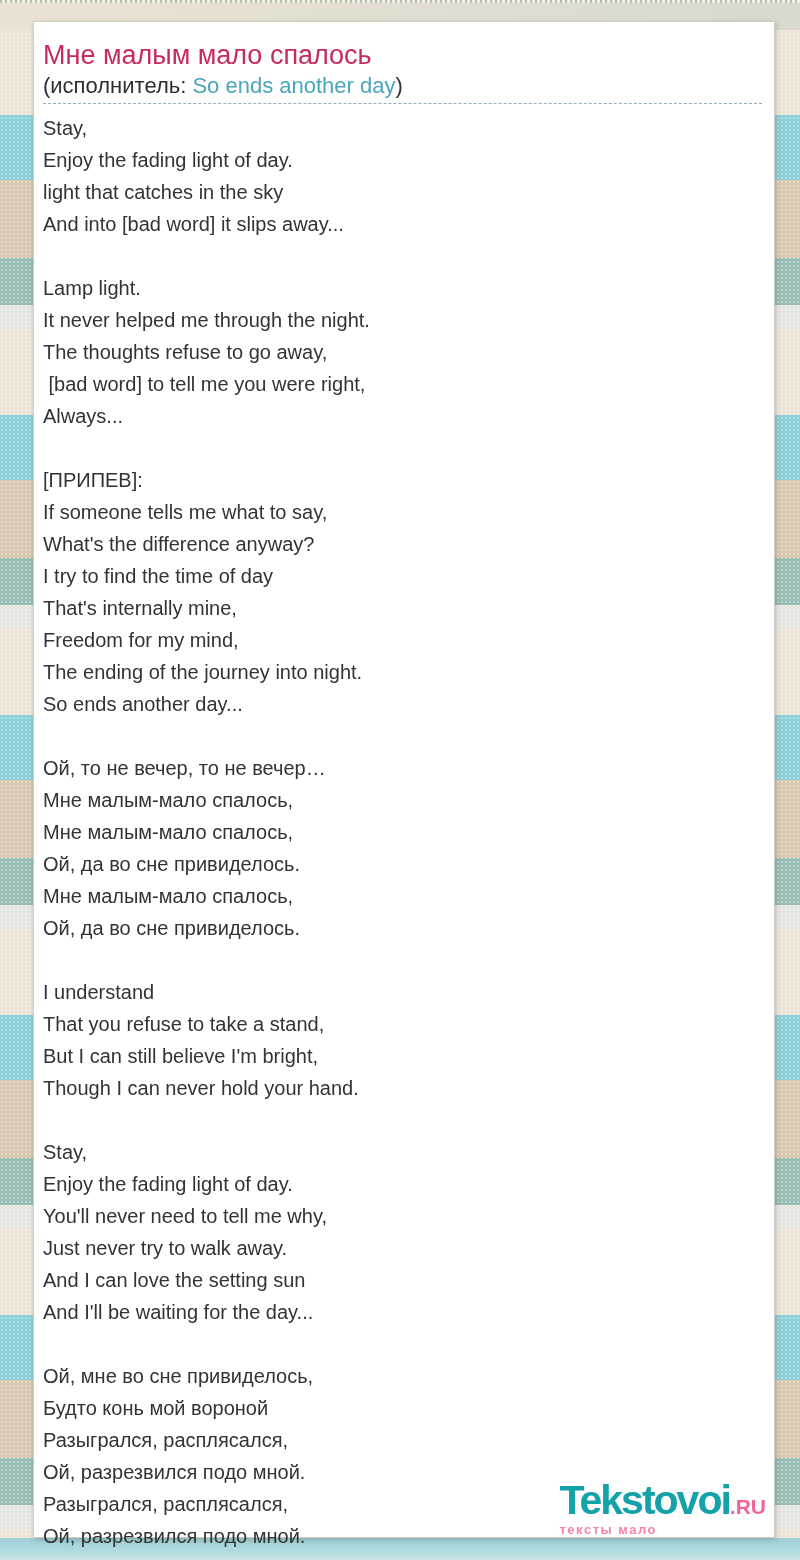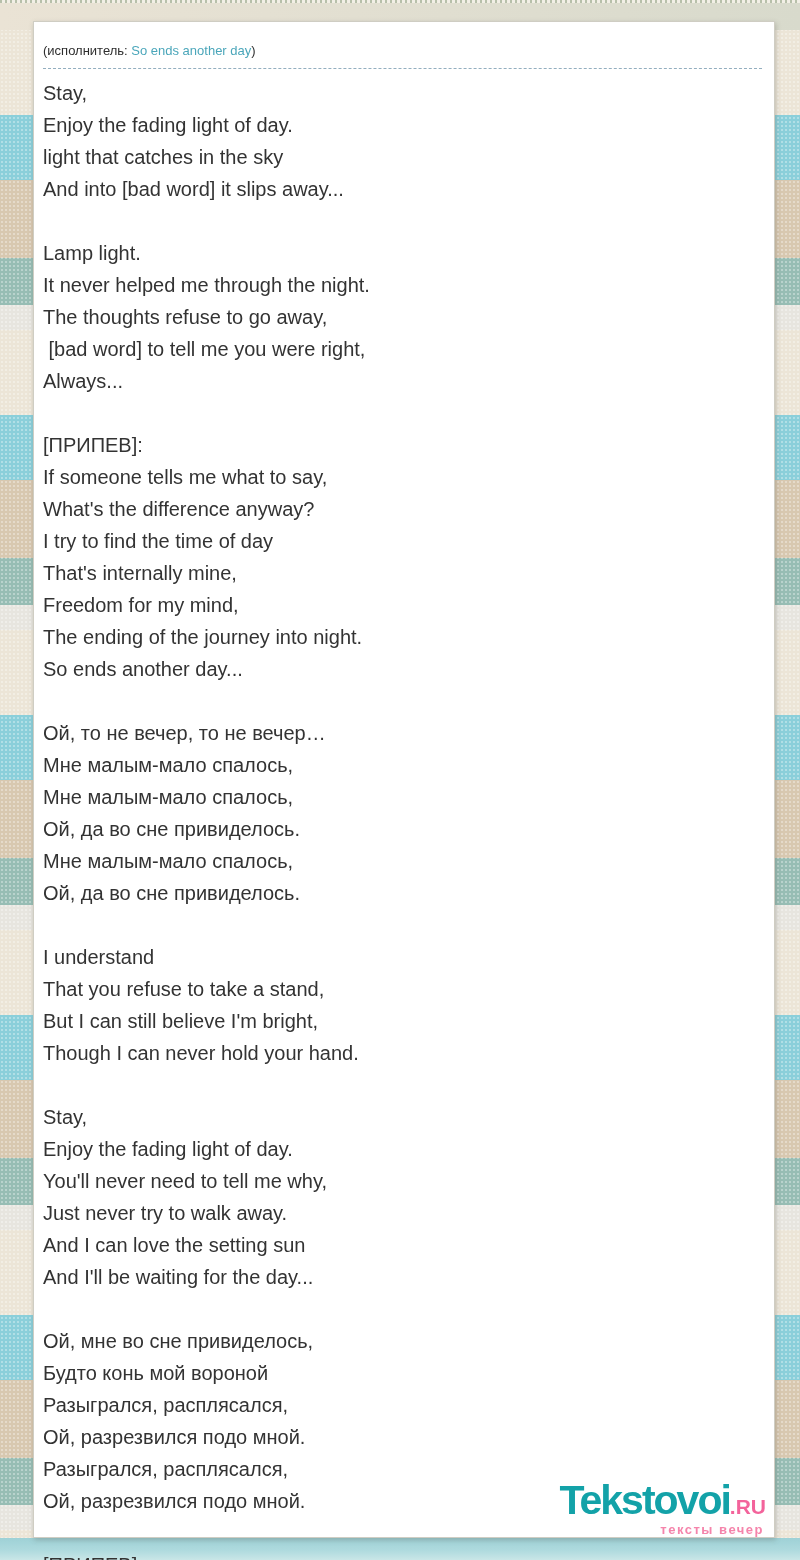--- a/index.html
+++ b/index.html
@@ -48,21 +48,21 @@
 
   .page-title {
     margin: 0 0 4px 0;
     font-size: 27px;
     font-weight: 400;
     line-height: 31px;
     color: #c72a5e;
   }
 
   .artist-line {
-    font-size: 13px;
+    font-size: 22px;
     line-height: 21px;
     color: #2e2e2e;
     white-space: pre-wrap;
     padding-bottom: 7px;
     border-bottom: 1px dashed #93aebf;
   }
   .artist-link {
     color: #4aa6ba;
     text-decoration: none;
     cursor: pointer;
@@ -72,21 +72,21 @@
     margin-top: 8px;
     font-size: 20px;
     line-height: 32px;
     color: #333333;
     white-space: pre-wrap;
   }
 
   .logo {
     position: absolute;
     right: 8px; bottom: 1px;
-    text-align: right;
+    text-align: left;
     line-height: 1;
     cursor: pointer;
   }
   .logo-word {
     font-size: 41px;
     font-weight: bold;
     letter-spacing: -2px;
     color: #13a2a8;
   }
   .logo-tld {
@@ -105,20 +105,21 @@
   }
 </style>
 </head>
 <body>
 
 <div class="top-strip"></div>
 <div class="bottom-band"></div>
 
 <div class="sheet">
 
+  <h1 class="page-title">Мне малым мало спалось</h1>
 
   <div class="artist-line"><span>(исполнитель: </span><a class="artist-link">So ends another day</a><span>)</span></div>
 
   <div class="lyrics">Stay,
 Enjoy the fading light of day.
 light that catches in the sky
 And into [bad word] it slips away...
 
 Lamp light.
 It never helped me through the night.
@@ -165,16 +166,16 @@
 
 А есаул догадлив был,
 Он сумел сон разгадать:
 “Ох, пропадёт” – он говорил, –
 Твоя буйна голова!”
 “Ох, пропадёт” – он говорил, –
 Твоя буйна голова!”</div>
 
   <div class="logo">
     <span class="logo-word">Tekstovoi</span><span class="logo-tld">.RU</span>
-    <div class="logo-tagline">тексты вечер</div>
+    <div class="logo-tagline">тексты мало</div>
   </div>
 
 </div>
 
 </body></html>

